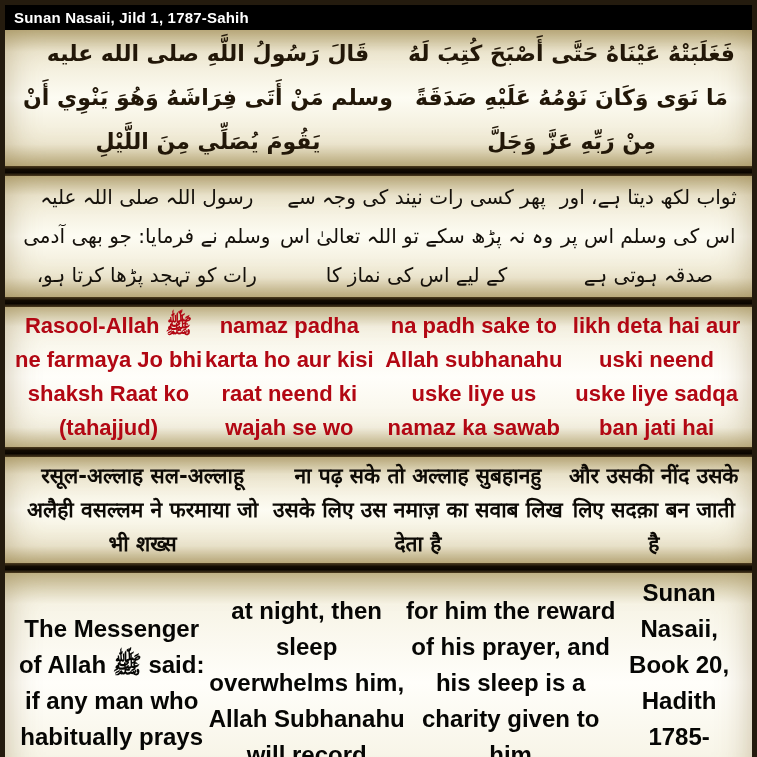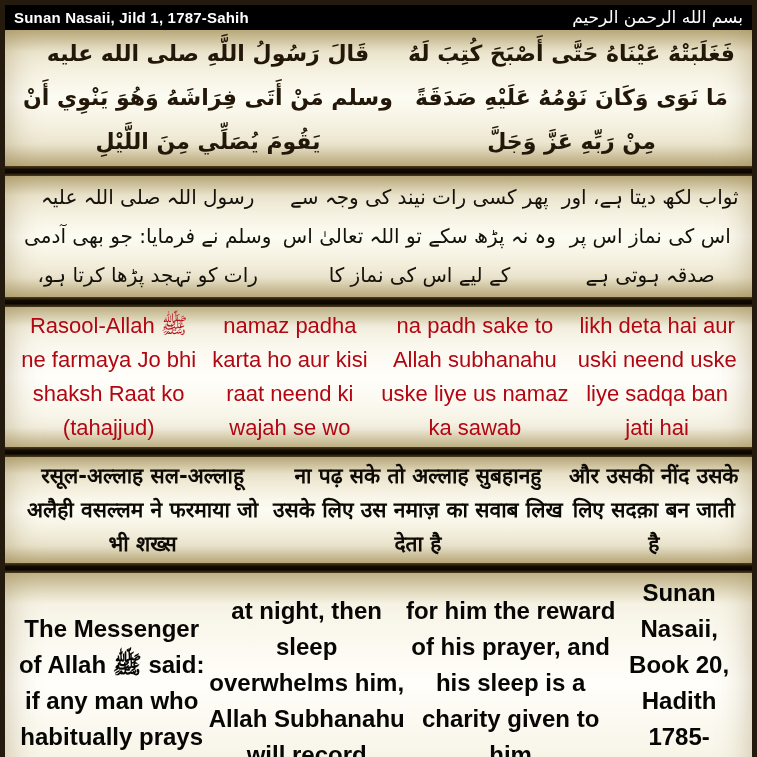--- a/index.html
+++ b/index.html
@@ -44,52 +44,51 @@
   .arabic-line{
     direction:rtl;font-family:"DejaVu Sans",sans-serif;
     font-size:22px;color:#221708;line-height:2.0;font-weight:bold;
   }
   .urdu-line{
     direction:rtl;font-family:"DejaVu Sans",sans-serif;
     font-size:20px;color:#14100a;line-height:1.95;
   }
   .roman-line{
     font-family:"Liberation Sans",sans-serif;
-    font-size:22px;font-weight:normal;color:#b20713;line-height:1.55;
+    font-size:22px;font-weight:bold;color:#b20713;line-height:1.55;
   }
   .hindi-line{
     font-family:"DejaVu Sans",sans-serif;
     font-size:21px;font-weight:bold;color:#0d0a05;line-height:1.62;
   }
   .english-line{
     font-family:"Liberation Sans",sans-serif;
     font-size:24px;font-weight:bold;color:#060604;line-height:1.5;
   }
 </style>
 </head>
 <body>
 
 <div class="frame">
 
   <div class="bar top">
     <span class="bar-text">Sunan Nasaii, Jild 1, 1787-Sahih</span>
-    <span class="bismillah">بسم الله الرحمن الرحيم</span>
   </div>
 
   <div class="section arabic-section">
     <div class="arabic-line">قَالَ رَسُولُ اللَّهِ صلى الله عليه وسلم مَنْ أَتَى فِرَاشَهُ وَهُوَ يَنْوِي أَنْ يَقُومَ يُصَلِّي مِنَ اللَّيْلِ</div>
     <div class="arabic-line">فَغَلَبَتْهُ عَيْنَاهُ حَتَّى أَصْبَحَ كُتِبَ لَهُ مَا نَوَى وَكَانَ نَوْمُهُ عَلَيْهِ صَدَقَةً مِنْ رَبِّهِ عَزَّ وَجَلَّ</div>
   </div>
 
   <div class="sep"></div>
 
   <div class="section urdu-section">
     <div class="urdu-line">رسول اللہ صلی اللہ علیہ وسلم نے فرمایا:  جو بھی آدمی رات کو تہجد پڑھا کرتا ہو،</div>
     <div class="urdu-line">پھر کسی رات نیند کی وجہ سے وہ نہ پڑھ سکے تو اللہ تعالیٰ اس کے لیے اس کی نماز کا</div>
-    <div class="urdu-line">ثواب لکھ دیتا ہے، اور اس کی نماز اس پر صدقہ ہوتی ہے</div>
+    <div class="urdu-line">ثواب لکھ دیتا ہے، اور اس کی وسلم اس پر صدقہ ہوتی ہے</div>
   </div>
 
   <div class="sep"></div>
 
   <div class="section light roman-section">
     <div class="roman-line">Rasool-Allah ﷺ  ne farmaya Jo bhi shaksh Raat ko (tahajjud)</div>
     <div class="roman-line">namaz padha karta ho aur kisi raat neend ki wajah se wo</div>
     <div class="roman-line">na padh sake to Allah subhanahu uske liye us namaz ka sawab</div>
     <div class="roman-line">likh deta hai aur uski neend uske liye sadqa ban jati hai</div>
   </div>

